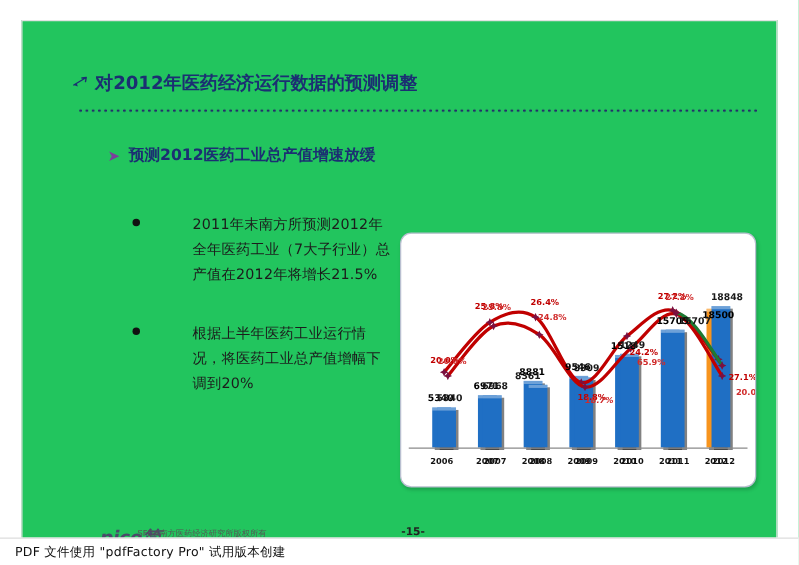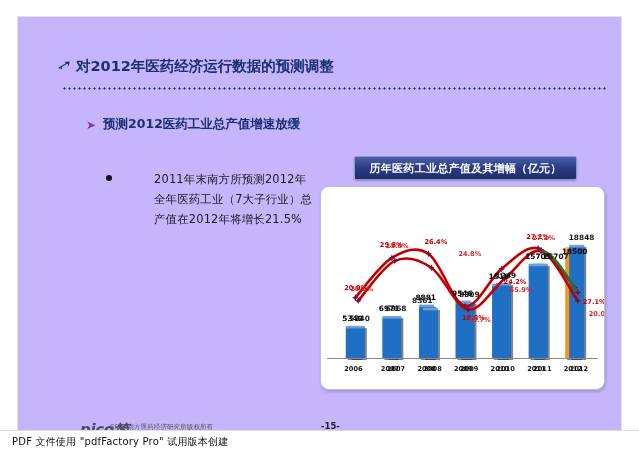--- a/index.html
+++ b/index.html
@@ -4,21 +4,21 @@
 <style>
   html,body{margin:0;padding:0;}
   body{
     width:639px;height:452px;overflow:hidden;
     background:#ffffff;
     font-family:"DejaVu Sans","Liberation Sans",sans-serif;
     position:relative;
   }
   .slide{
     position:absolute;left:17px;top:16px;width:605px;height:425px;
-    background:#c4b5fd;border:1px solid #e2e2e2;box-sizing:border-box;
+    background:#22c55e;border:1px solid #e2e2e2;box-sizing:border-box;
   }
   
   .title-row{position:absolute;left:40px;top:36px;width:300px;height:26px;display:flex;align-items:center;}
   .title-arrow{width:14px;height:14px;margin-right:4px;position:relative;flex:none;}
   .title-arrow svg{display:block;}
   .title-text{
     font-size:14.5px;font-weight:bold;color:#1b2f72;letter-spacing:0px;white-space:nowrap;
   }
   .dotted-rule{
     position:absolute;left:44px;top:70px;width:545px;height:3px;
@@ -98,25 +98,26 @@
   <div class="sub-row">
     <span class="sub-marker">➤</span>
     <span class="sub-text">预测2012医药工业总产值增速放缓</span>
   </div>
 
   <div class="bullets">
     <div class="bullet">
       <span class="bullet-dot"></span>
       <span class="bullet-text">2011年末南方所预测2012年全年医药工业（7大子行业）总产值在2012年将增长21.5%</span>
     </div>
+    <div class="bullet">
+      <span class="bullet-dot"></span>
+      <span class="bullet-text">根据上半年医药工业运行情况，将医药工业总产值增幅下调到20%</span>
+    </div>
   </div>
 
-  <div class="chart-banner">
-    <span>历年医药工业总产值及其增幅（亿元）</span>
-  </div>
 
   <div class="chart-card">
     <div class="plot">
       <svg width="283" height="202" viewBox="0 0 283 202">
           <rect x="26.785714285714285" y="140.96" width="15" height="32.04" fill="#1a1a1a" opacity=".55"></rect>
           <rect x="24.785714285714285" y="138.96" width="15" height="32.04" fill="#1f6fc4"></rect>
           <rect x="24.785714285714285" y="138.96" width="15" height="2.5" fill="#ffffff" opacity=".35"></rect>
           <rect x="63.35714285714286" y="131.174" width="15" height="41.826" fill="#1a1a1a" opacity=".55"></rect>
           <rect x="61.35714285714286" y="129.174" width="15" height="41.826" fill="#1f6fc4"></rect>
           <rect x="61.35714285714286" y="129.174" width="15" height="2.5" fill="#ffffff" opacity=".35"></rect>
@@ -180,21 +181,21 @@
     <div class="axis-line"></div>
   <div class="lbl pct" style="left: 23.2857px; top: 97.75px;">20.0%</div>
       <div class="lbl pct" style="left: 58.8571px; top: 54.875px;">25.8%</div>
       <div class="lbl pct" style="left: 103.429px; top: 51.75px;">26.4%</div>
       <div class="lbl pct" style="left: 141px; top: 128px;">18.8%</div>
       <div class="lbl pct" style="left: 182.571px; top: 91.875px;">24.2%</div>
       <div class="lbl pct" style="left: 205.143px; top: 47.25px;">27.2%</div>
       <div class="lbl pct" style="left: 261.714px; top: 112.438px;">27.1%</div>
       <div class="lbl pct2" style="left: 29.2857px; top: 98.75px;">20.0%</div>
       <div class="lbl pct2" style="left: 64.8571px; top: 55.875px;">25.8%</div>
-      <div class="lbl pct2" style="left: 109.429px; top: 63.75px; padding-left: 28px;">24.8%</div>
+      <div class="lbl pct2" style="left: 109.429px; top: 63.75px;">24.8%</div>
       <div class="lbl pct2" style="left: 147px; top: 129.688px; font-style: italic;">18.7%</div>
       <div class="lbl pct2" style="left: 188.571px; top: 99.75px;">65.9%</div>
       <div class="lbl pct2" style="left: 211.143px; top: 48.25px;">27.2%</div>
       <div class="lbl pct2" style="left: 267.714px; top: 123.75px;">20.0%</div>
       <div class="lbl val" style="left: 21.2857px; top: 127.96px;">5340</div>
       <div class="lbl val" style="left: 57.8571px; top: 118.174px;">6971</div>
       <div class="lbl val" style="left: 94.4286px; top: 106.714px;">8881</div>
       <div class="lbl val" style="left: 131px; top: 102.724px;">9546</div>
       <div class="lbl val" style="left: 167.571px; top: 85.96px;">1518</div>
       <div class="lbl val" style="left: 204.143px; top: 65.77px;">15705</div>

